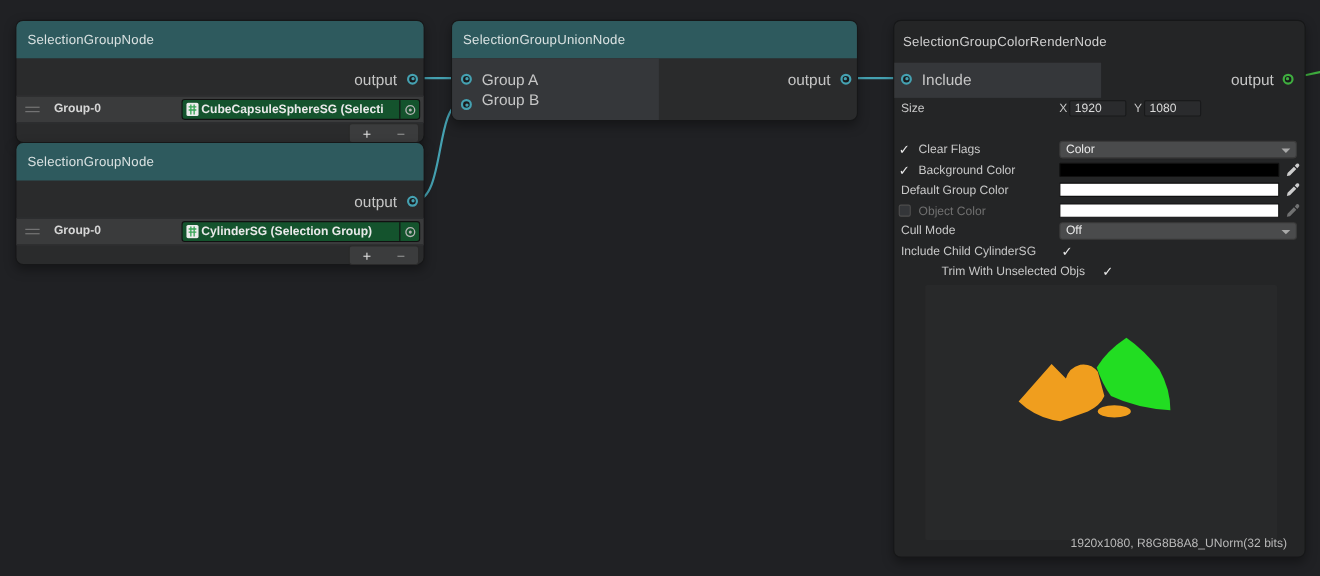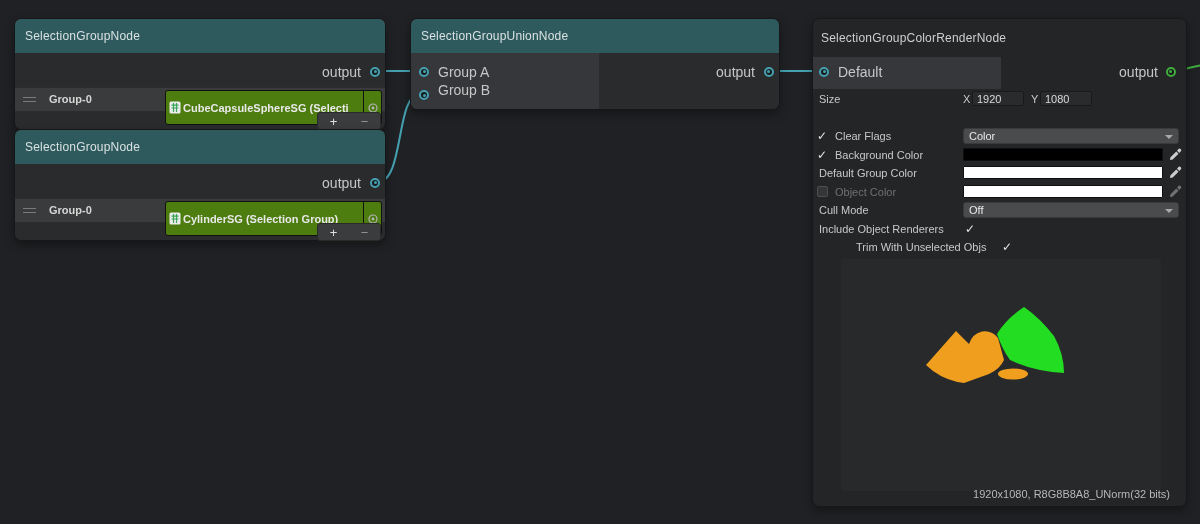--- a/index.html
+++ b/index.html
@@ -41,22 +41,22 @@
   .group-row{
     position:absolute;left:0;right:0;height:25px;box-sizing:border-box;
     background:#3a3b3c;border-top:1px solid #2c2d2e;border-bottom:1px solid #2c2d2e;
   }
   .drag-handle{
     position:absolute;left:8px;top:9px;width:13px;height:5px;
     border-top:1.5px solid #7b7b7b;border-bottom:1.5px solid #7b7b7b;box-sizing:border-box;
   }
   .group-label{position:absolute;left:34px;top:5px;font-size:11px;font-weight:bold;color:#d6d6d6;}
   .obj-field{
-    position:absolute;left:150px;right:3px;top:2px;height:35px;
-    background:#4d7c0f;border:1px solid #111;border-radius:3px;
+    position:absolute;left:150px;right:3px;top:2px;height:19px;
+    background:#14532d;border:1px solid #111;border-radius:3px;
     display:flex;align-items:center;box-sizing:border-box;justify-content:space-between;
   }
   .obj-field .obj-text{
     flex:1;font-size:11px;font-weight:bold;color:#e9e9e9;
     white-space:nowrap;overflow:hidden;padding-left:2px;
   }
   .obj-field .obj-icon{flex:0 0 auto;display:flex;margin-left:3px;}
   .obj-picker{
     flex:0 0 17px;align-self:stretch;border-left:1px solid #111;
     display:flex;align-items:center;justify-content:center;
@@ -199,21 +199,21 @@
   <span class="port-label" style="right:24px;top:46px;">output</span>
   <div class="port" style="left:352.5px;top:47.5px;"></div>
 </div>
 
 <div class="node" style="left:812px;top:18px;width:375px;height:489px;background:#242526;">
   <div class="node-header dark" style="padding-left:8px;">
     <span>SelectionGroupColorRenderNode</span>
   </div>
   <div class="left-panel" style="top:38px;height:32px;width:188px;"></div>
   <div class="port" style="left:6px;top:47.5px;"></div>
-  <span class="port-label" style="left:25px;top:46px;">Default</span>
+  <span class="port-label" style="left:25px;top:46px;">Include</span>
   <span class="port-label" style="right:28px;top:46px;">output</span>
   <div class="port green" style="left:352.5px;top:47.5px;"></div>
 
   <div class="prop-row" style="top:71px;">
     <span class="prop-label">Size</span>
     <span class="size-label" style="left:150px;">X</span>
     <input class="size-field" style="left: 159px;" value="1920">
     <span class="size-label" style="left:218px;">Y</span>
     <input class="size-field" style="left: 227px;" value="1080">
   </div>
@@ -262,21 +262,21 @@
 
   <div class="prop-row" style="top:182px;">
     <span class="prop-label">Cull Mode</span>
     <div class="dropdown">
       <span>Off</span>
       <span class="caret"></span>
     </div>
   </div>
 
   <div class="prop-row" style="top:200.5px;">
-    <span class="prop-label">Include Object Renderers</span>
+    <span class="prop-label">Include Child CylinderSG</span>
     <span class="value-check">✓</span>
   </div>
 
   <div class="prop-row" style="top:219px;margin-left:37px;">
     <span class="prop-label">Trim With Unselected Objs</span>
     <span class="value-check">✓</span>
   </div>
 
   <div class="preview-box" style="background: rgb(40, 41, 42);">
     <svg width="320" height="232" viewBox="0 0 320 232">

